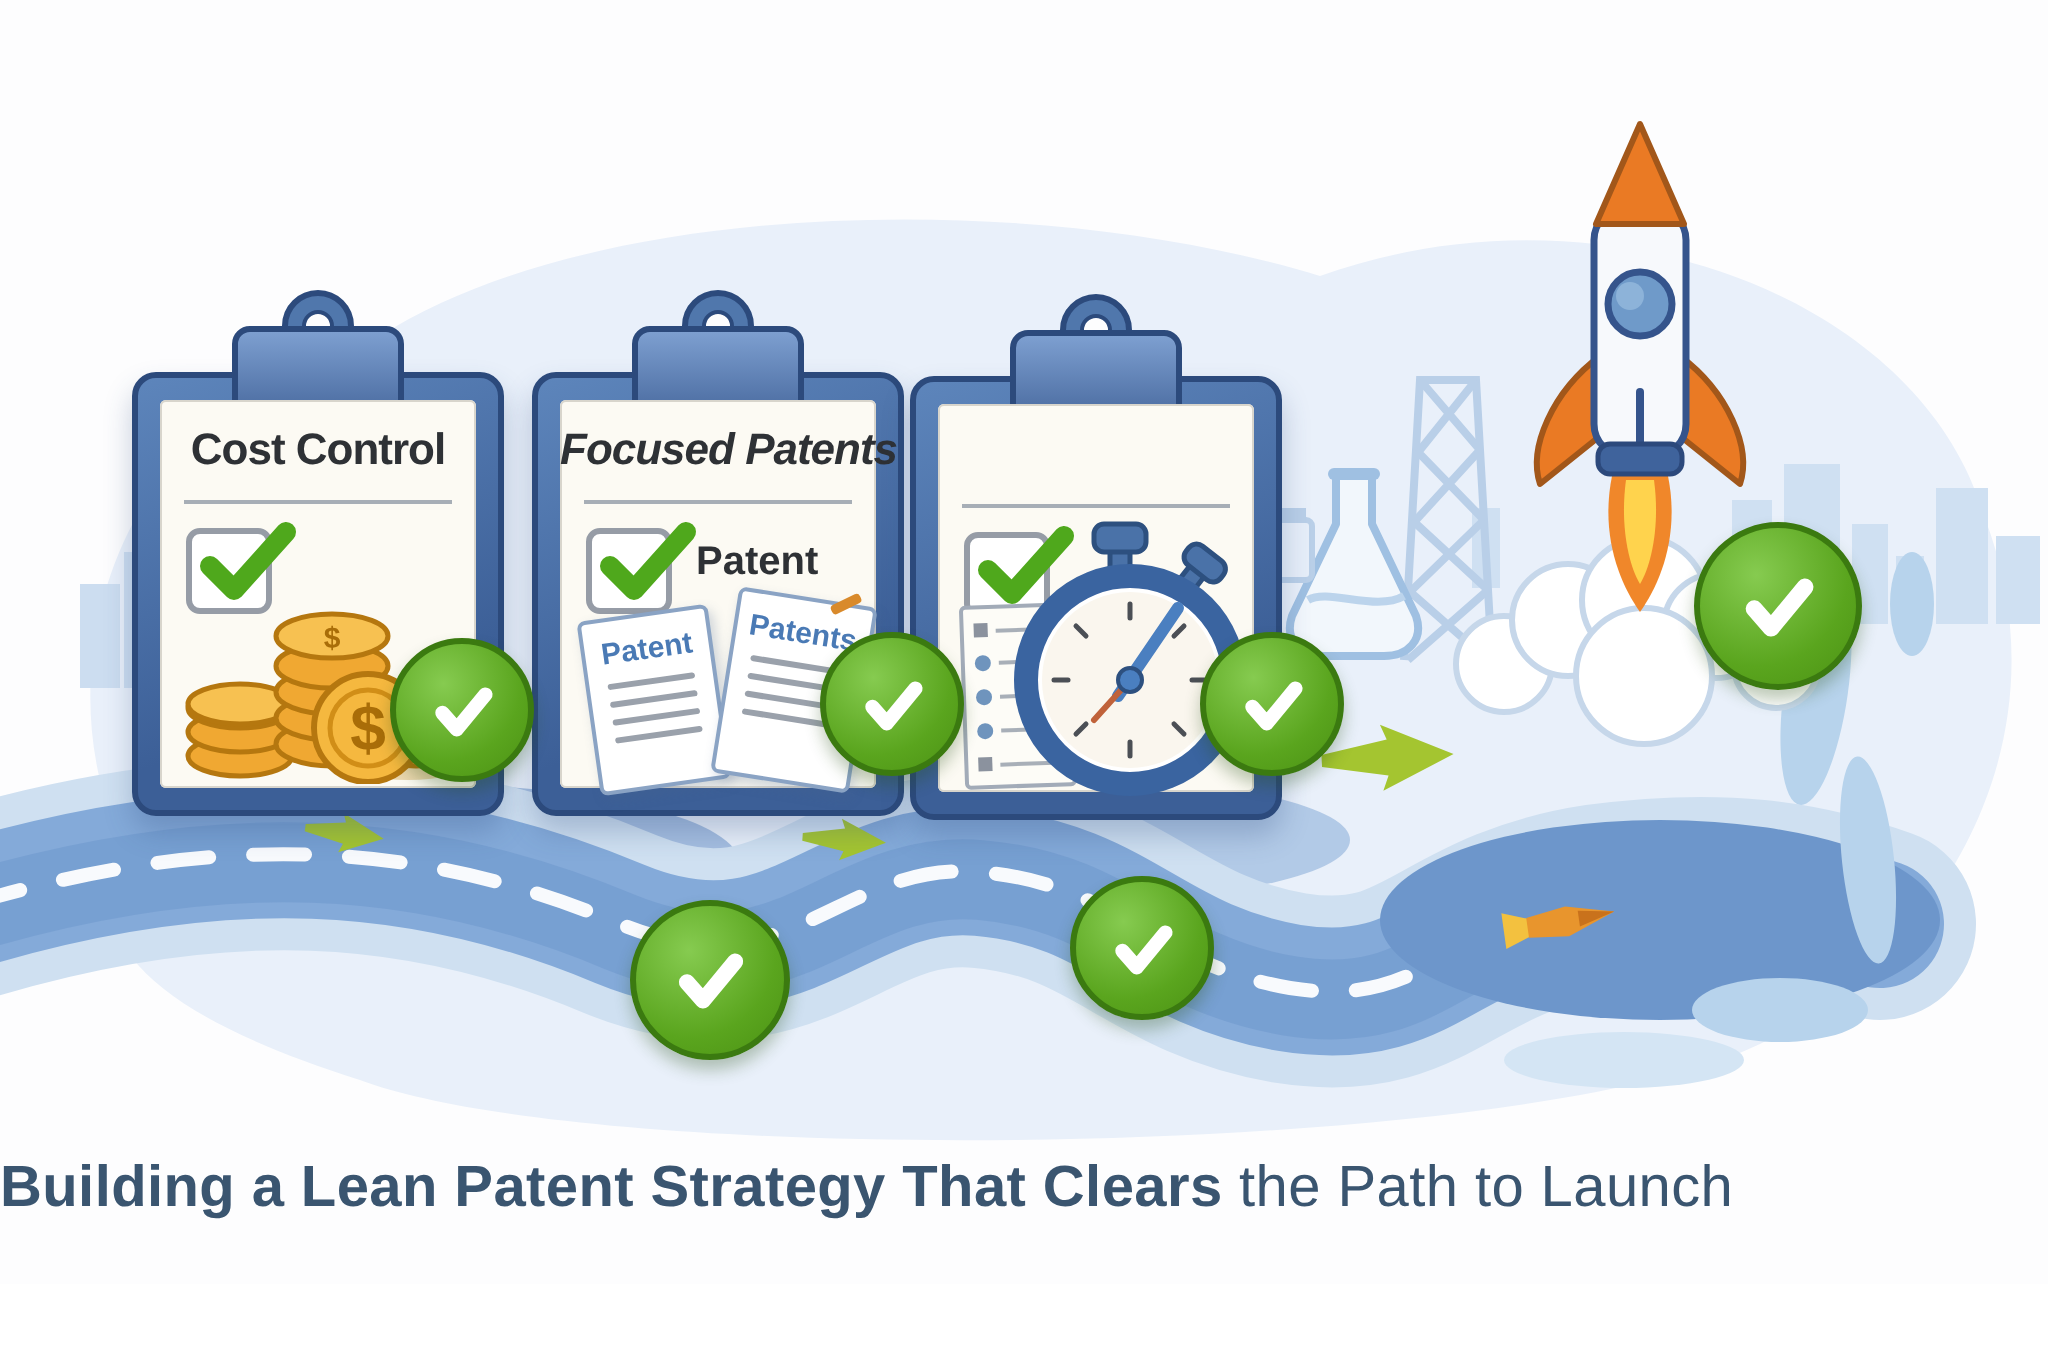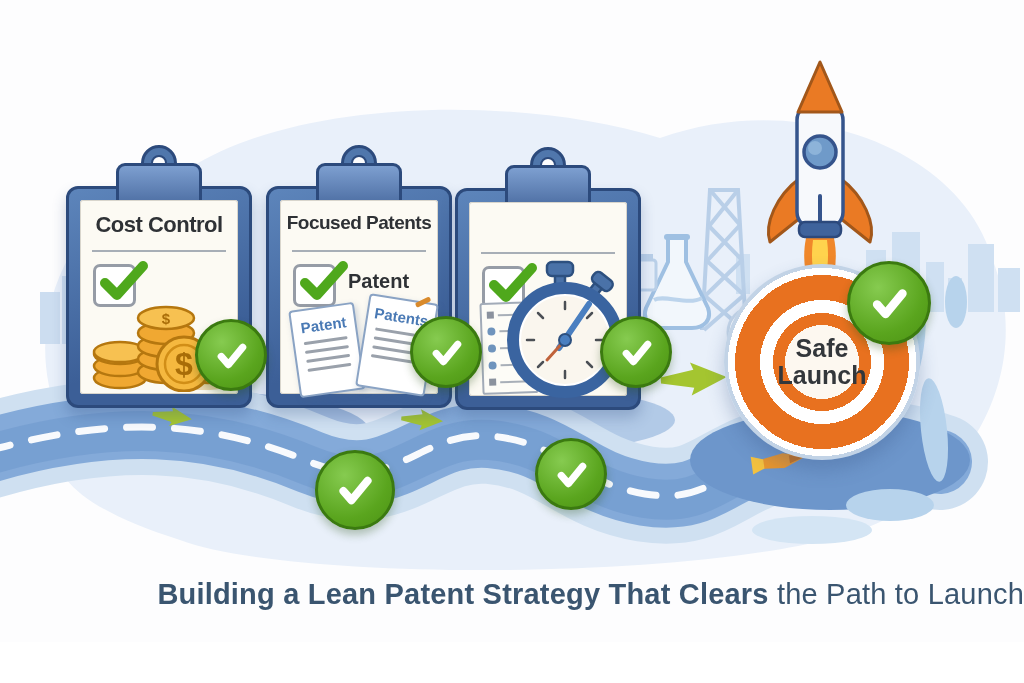--- a/index.html
+++ b/index.html
@@ -17,21 +17,21 @@
     width:30px;height:30px;border-radius:50%;background:#5077ac;border:3px solid #2c4a7c;
     display:flex;align-items:center;justify-content:center;}
   .clip-ring-hole{width:12px;height:12px;border-radius:50%;background:#fdfdfe;border:2px solid #2c4a7c;}
   .clip-top{position:absolute;top:-26px;left:50%;transform:translateX(-50%);
     width:80px;height:42px;border-radius:9px;
     background:linear-gradient(#7d9fd0,#48699e);border:3px solid #2c4a7c;}
   .paper{position:absolute;left:11px;top:11px;right:11px;bottom:11px;border-radius:3px;
     background:#fcfaf3;box-shadow:inset 0 0 0 1px #d8d5cc;}
   .cb-title{position:absolute;top:12px;left:0;right:0;text-align:center;
     font-weight:bold;font-size:22px;color:#2e3135;letter-spacing:-.5px;white-space:nowrap;}
-  .c2 .cb-title{font-size:19px;}
+  .c2 .cb-title{font-size:22px;font-style:italic;}
   .cb-rule{position:absolute;top:50px;left:12px;right:12px;height:2px;background:#a7aeb6;}
   .checkbox{position:absolute;top:64px;left:13px;width:37px;height:37px;border-radius:7px;
     background:#fff;border:3px solid #969ca6;}
   .checkbox svg{position:absolute;top:-8px;left:2px;overflow:visible;}
   .cb-label{position:absolute;top:70px;left:68px;font-weight:bold;font-size:20px;color:#2e3135;}
 
   
   .badge{position:absolute;border-radius:50%;
     background:radial-gradient(circle at 36% 30%,#86cb50,#5aa51e 62%,#4c9214);
     border:3px solid #3b7a10;box-shadow:0 5px 8px rgba(40,80,20,.3);
@@ -57,21 +57,21 @@
   
   .target{position:absolute;left:724px;top:264px;width:196px;height:196px;border-radius:50%;
     background:radial-gradient(circle,
       #fdf8f0 0 37px,#e8711f 37px 49px,#ffffff 49px 62px,
       #e8711f 62px 87px,#ffffff 87px 94px,#c2d3e6 94px 98px);
     box-shadow:0 10px 18px rgba(60,90,140,.3);
     display:flex;flex-direction:column;align-items:center;justify-content:center;}
   .target-text{font-weight:bold;font-size:25px;color:#33373b;line-height:1.1;text-align:center;}
 
   
-  .caption{position:absolute;top:578px;left:0;right:0;text-align:right;
+  .caption{position:absolute;top:578px;left:0;right:0;text-align:left;
     font-size:29px;color:#3a5570;letter-spacing:.2px;}
   .caption .b{font-weight:bold;}
 </style>
 </head>
 <body>
 
 <div id="stage">
 
   <svg id="bg-art" viewBox="0 0 1024 683">
 
@@ -298,24 +298,20 @@
           <line x1="87" y1="57" x2="82" y2="62"></line>
             <line x1="38" y1="106" x2="33" y2="111"></line>
         </g>
         <line x1="54" y1="92" x2="84" y2="48" stroke="#4a7fc0" stroke-width="6" stroke-linecap="round"></line>
         <line x1="60" y1="84" x2="42" y2="104" stroke="#c0623a" stroke-width="3" stroke-linecap="round"></line>
         <circle cx="60" cy="84" r="6" fill="#4a7fc0" stroke="#2d507f" stroke-width="2"></circle>
       </svg>
     </div>
   </div>
 
-  <div class="target">
-    <div class="target-text">Safe</div>
-    <div class="target-text">Launch</div>
-  </div>
 
   <div class="badge" style="left:195px;top:319px;width:66px;height:66px;">
     <svg viewBox="0 0 40 40">
         <path d="M10,21 L17,29 L31,12" fill="none" stroke="#fff" stroke-width="7" stroke-linecap="round" stroke-linejoin="round"></path>
       </svg>
   </div>
   <div class="badge" style="left:410px;top:316px;width:66px;height:66px;">
     <svg viewBox="0 0 40 40">
         <path d="M10,21 L17,29 L31,12" fill="none" stroke="#fff" stroke-width="7" stroke-linecap="round" stroke-linejoin="round"></path>
       </svg>

